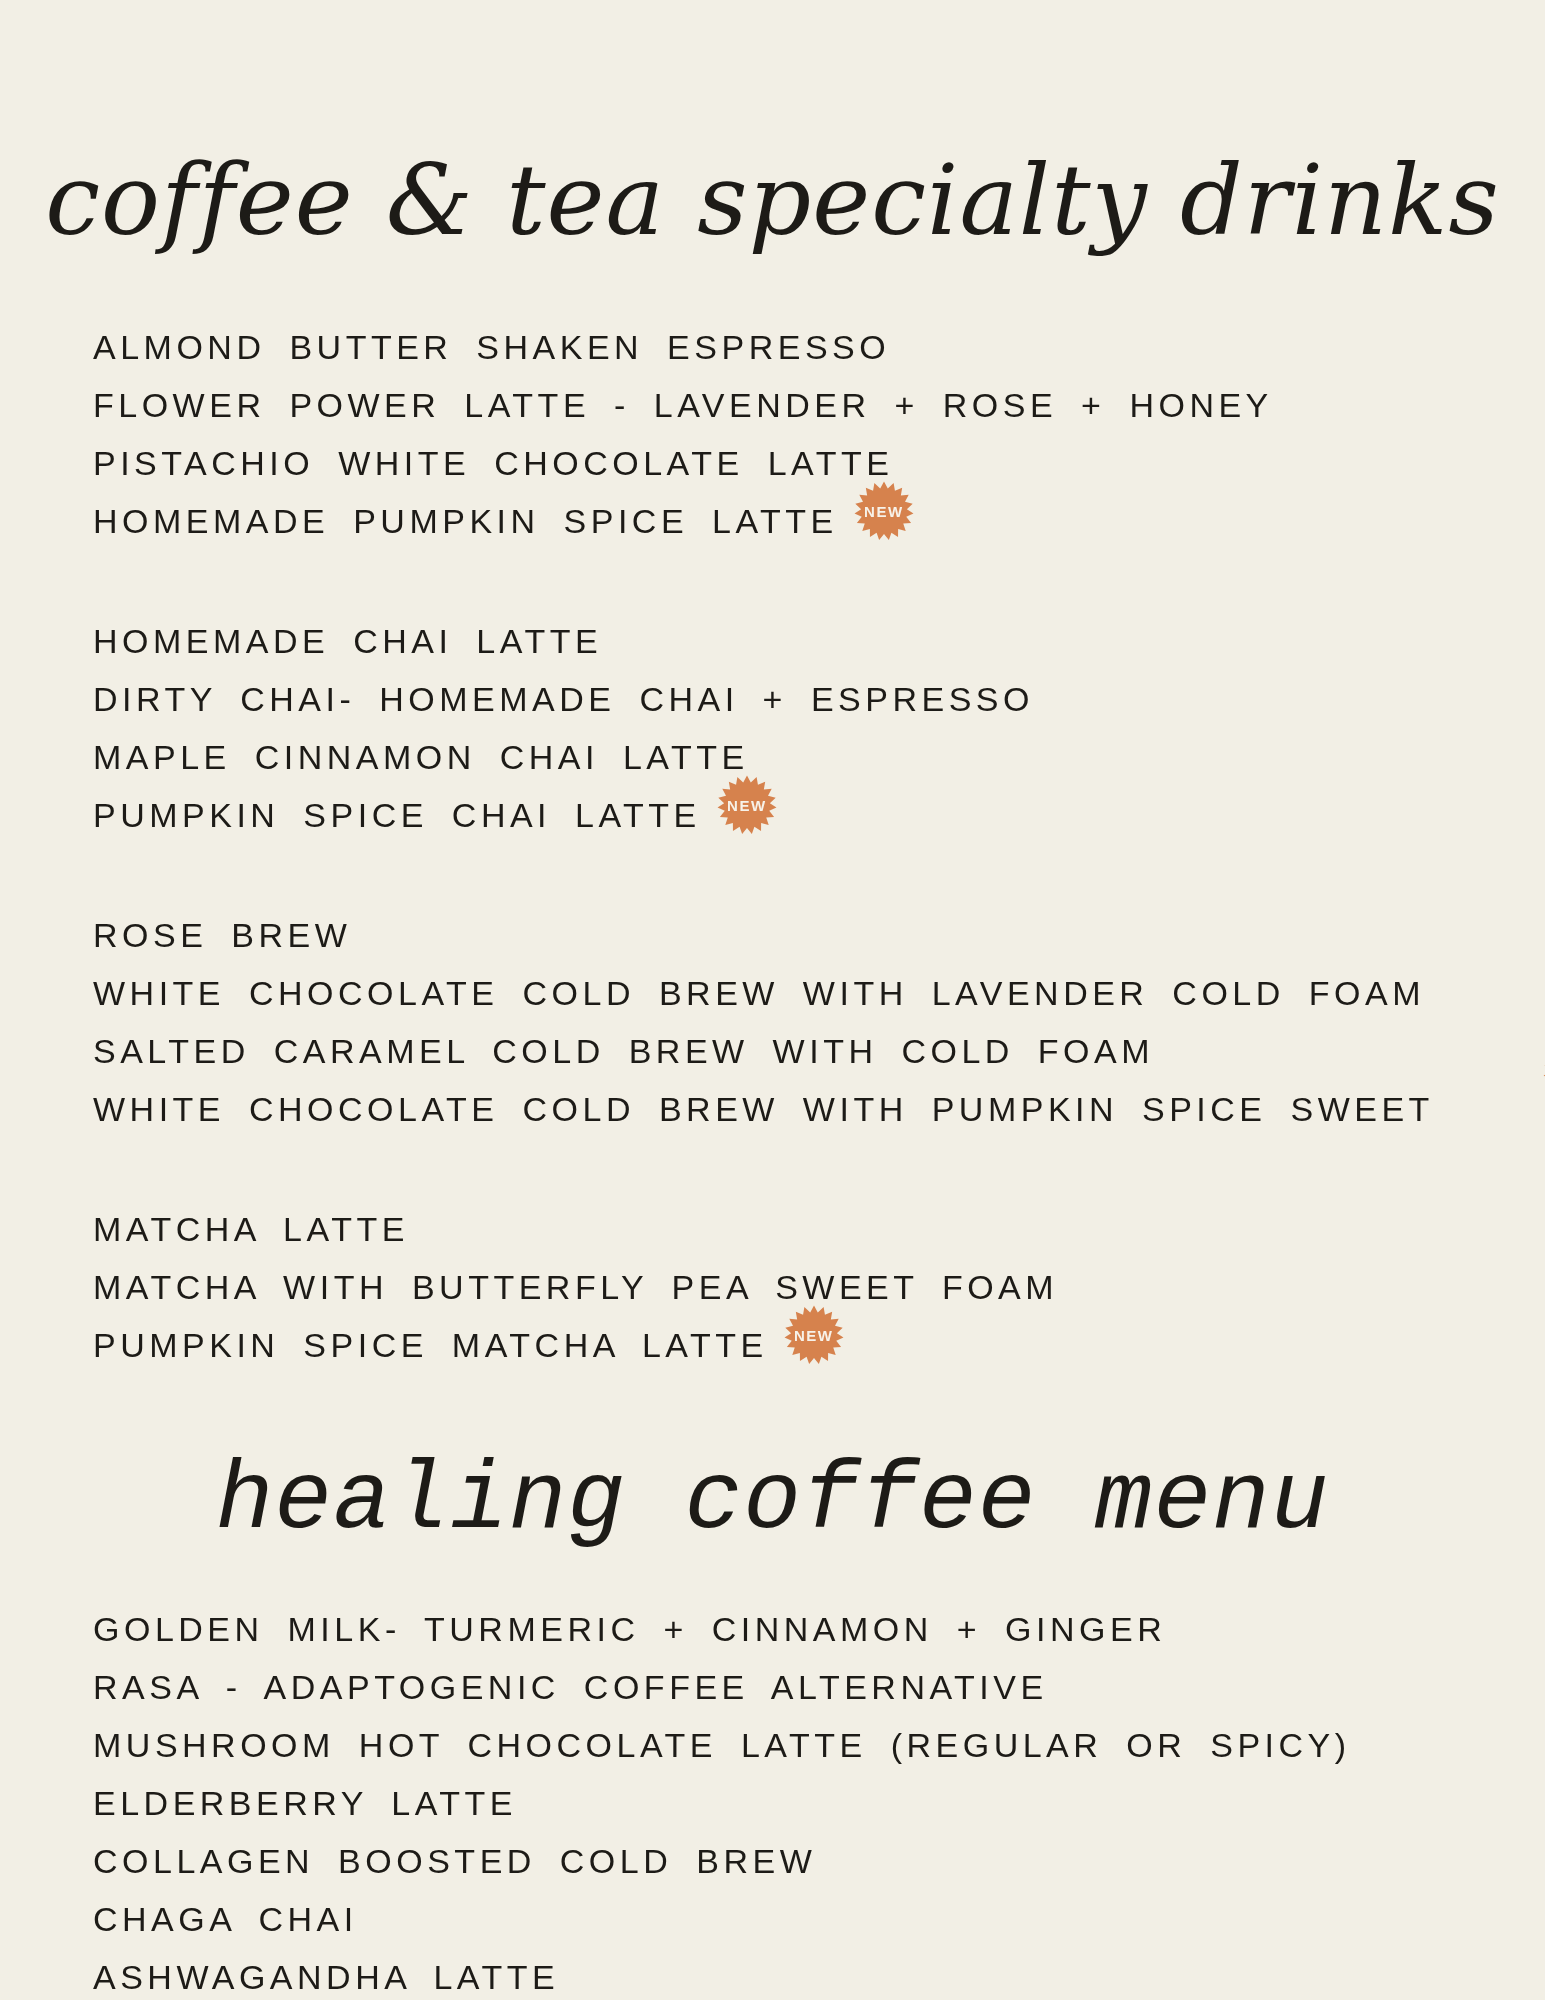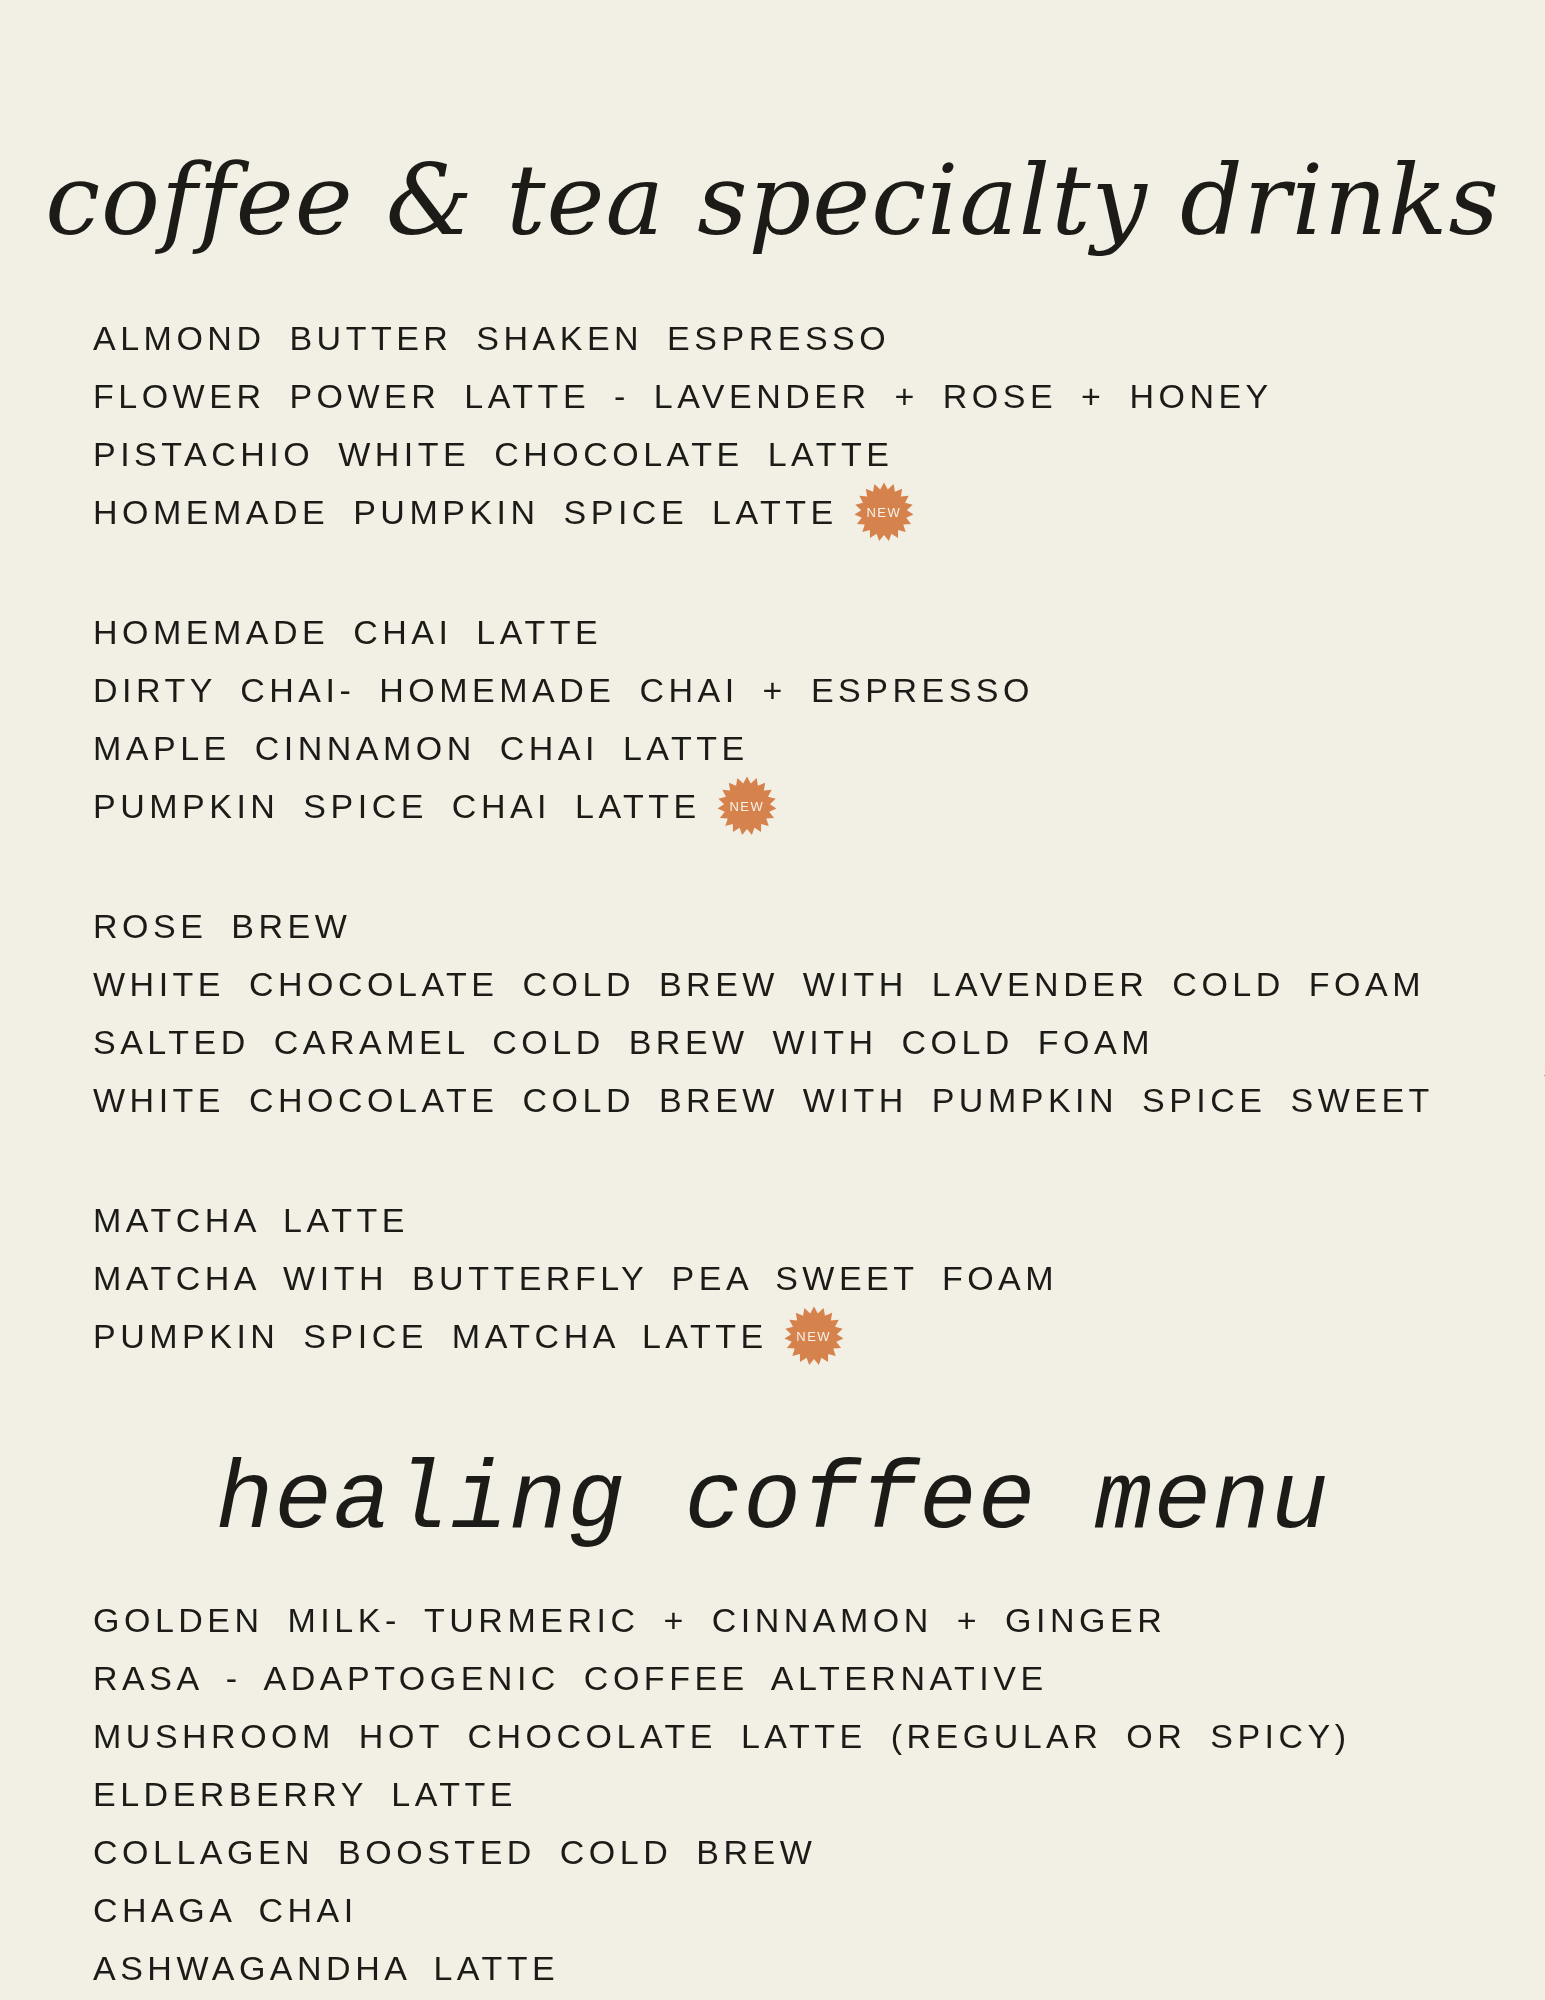--- a/index.html
+++ b/index.html
@@ -47,21 +47,21 @@
   }
   .group {
     margin-bottom: 62px;
   }
   .groups:last-of-type .group:last-child {
     margin-bottom: 0;
   }
   .item {
     height: 58px;
     display: flex;
-    align-items: center;
+    align-items: flex-end;
     position: relative;
     color: var(--ink, #1f1e1a);
     font-size: 34px;
     font-weight: 400;
     letter-spacing: 4.5px;
     word-spacing: 10px;
     white-space: nowrap;
   }
   .badge {
     width: 60px;
@@ -75,22 +75,22 @@
   }
   .badge svg {
     position: absolute;
     inset: 0;
     width: 100%;
     height: 100%;
   }
   .badge .badge-text {
     position: relative;
     color: var(--badge-ink, #f7f2e9);
-    font-size: 13px;
-    font-weight: normal;
+    font-size: 15px;
+    font-weight: bold;
     letter-spacing: 1.5px;
     word-spacing: normal;
   }
   .badge--right {
     position: absolute;
     right: -64px;
     top: -31px;
     width: 66px;
     height: 66px;
     margin-left: 0;

